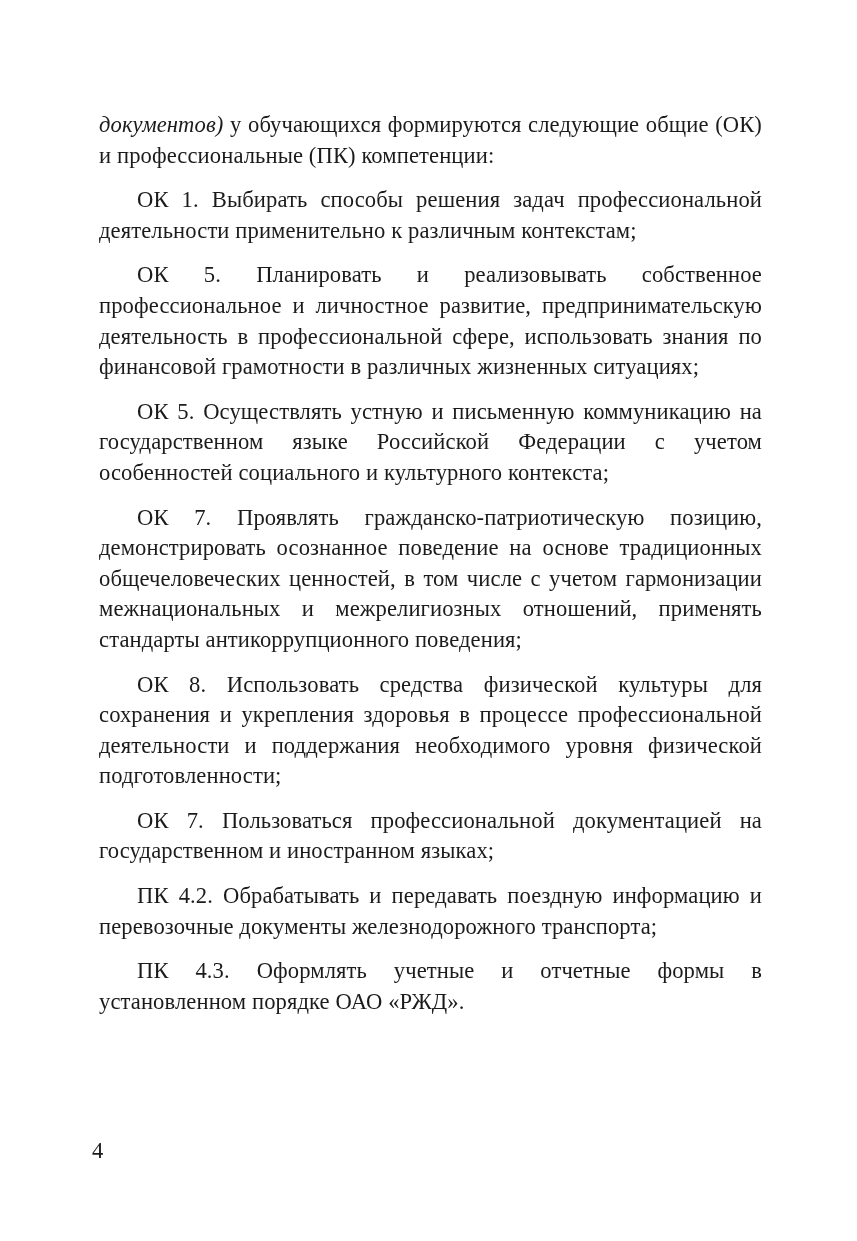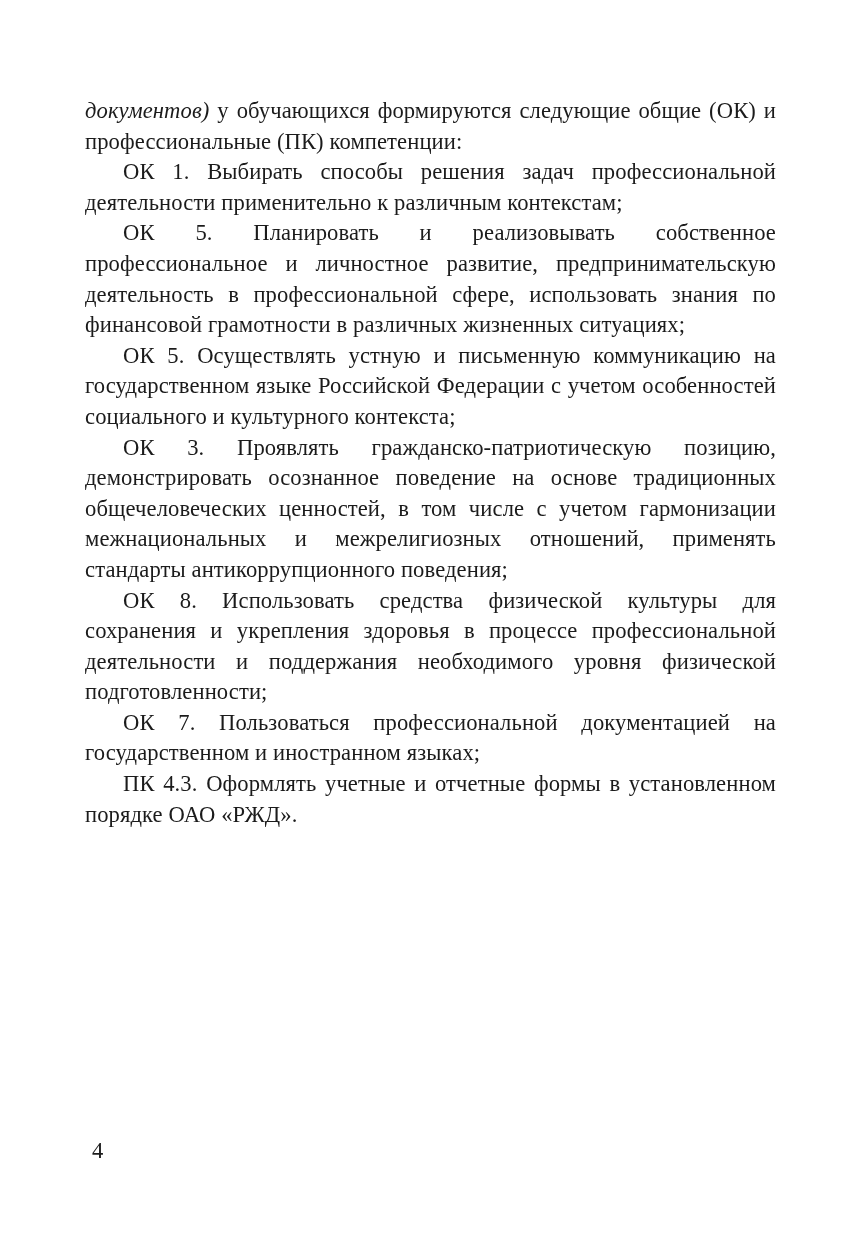--- a/index.html
+++ b/index.html
@@ -23,21 +23,21 @@
       width: 691px;
       font-size: 22.6px;
       line-height: 30.6px;
       text-align: justify;
       text-justify: inter-word;
       hyphens: auto;
       -webkit-hyphens: auto;
       letter-spacing: 0.1px;
     }
     .para {
-      margin: 0;
+      margin: 14px;
       padding: 0;
       text-indent: 38px;
     }
     .para.no-indent {
       text-indent: 0;
     }
     .italic-lead {
       font-style: italic;
     }
     .page-number {
@@ -51,19 +51,20 @@
   </style>
 </head>
 <body>
 
 <div class="page">
   <div class="text-block">
     <p class="para no-indent"><span class="italic-lead">документов)</span><span> у обучающихся формируются следующие общие (ОК) и профессиональные (ПК) компетенции:</span></p>
     <p class="para">ОК 1. Выбирать способы решения задач профессиональной деятельности применительно к различным контекстам;</p>
     <p class="para">ОК 5. Планировать и реализовывать собственное профессиональное и личностное развитие, предпринимательскую деятельность в профессиональной сфере, использовать знания по финансовой грамотности в различных жизненных ситуациях;</p>
     <p class="para">ОК 5. Осуществлять устную и письменную коммуникацию на государственном языке Российской Федерации с учетом особенностей социального и культурного контекста;</p>
-    <p class="para">ОК 3. Проявлять гражданско-патриотическую позицию, демонстрировать осознанное поведение на основе традиционных общечеловеческих ценностей, в том числе с учетом гармонизации межнациональных и межрелигиозных отношений, применять стандарты антикоррупционного поведения;</p>
+    <p class="para">ОК 7. Проявлять гражданско-патриотическую позицию, демонстрировать осознанное поведение на основе традиционных общечеловеческих ценностей, в том числе с учетом гармонизации межнациональных и межрелигиозных отношений, применять стандарты антикоррупционного поведения;</p>
     <p class="para">ОК 8. Использовать средства физической культуры для сохранения и укрепления здоровья в процессе профессиональной деятельности и поддержания необходимого уровня физической подготовленности;</p>
     <p class="para">ОК 7. Пользоваться профессиональной документацией на государственном и иностранном языках;</p>
+    <p class="para">ПК 4.2. Обрабатывать и передавать поездную информацию и перевозочные документы железнодорожного транспорта;</p>
     <p class="para">ПК 4.3. Оформлять учетные и отчетные формы в установленном порядке ОАО «РЖД».</p>
   </div>
   <div class="page-number">4</div>
 </div>
 
 </body></html>

